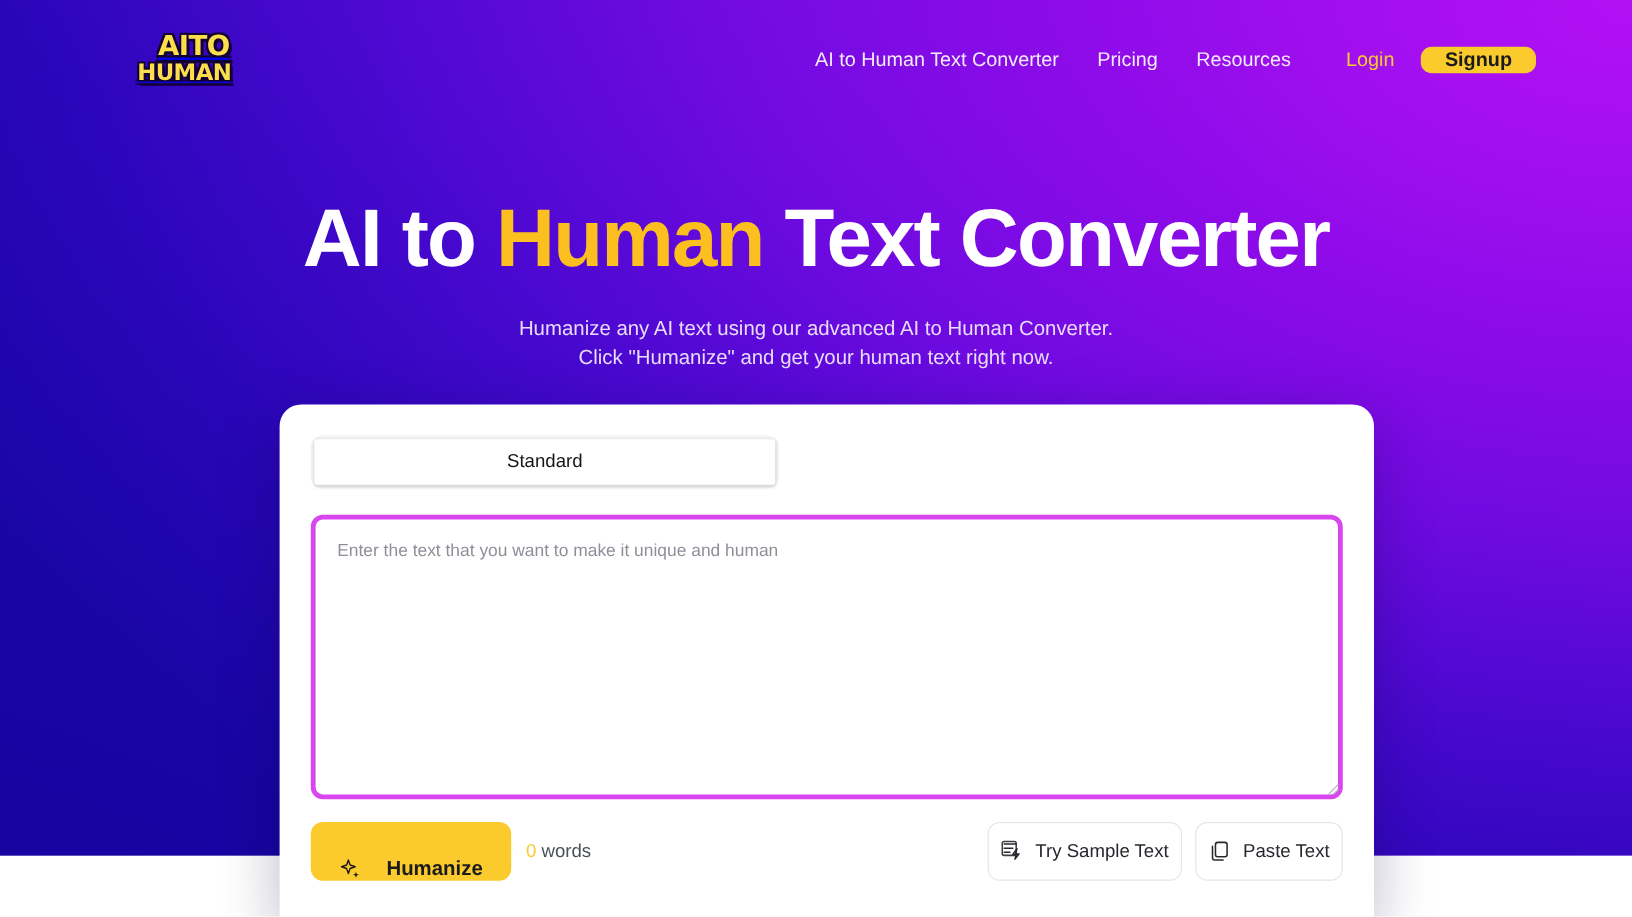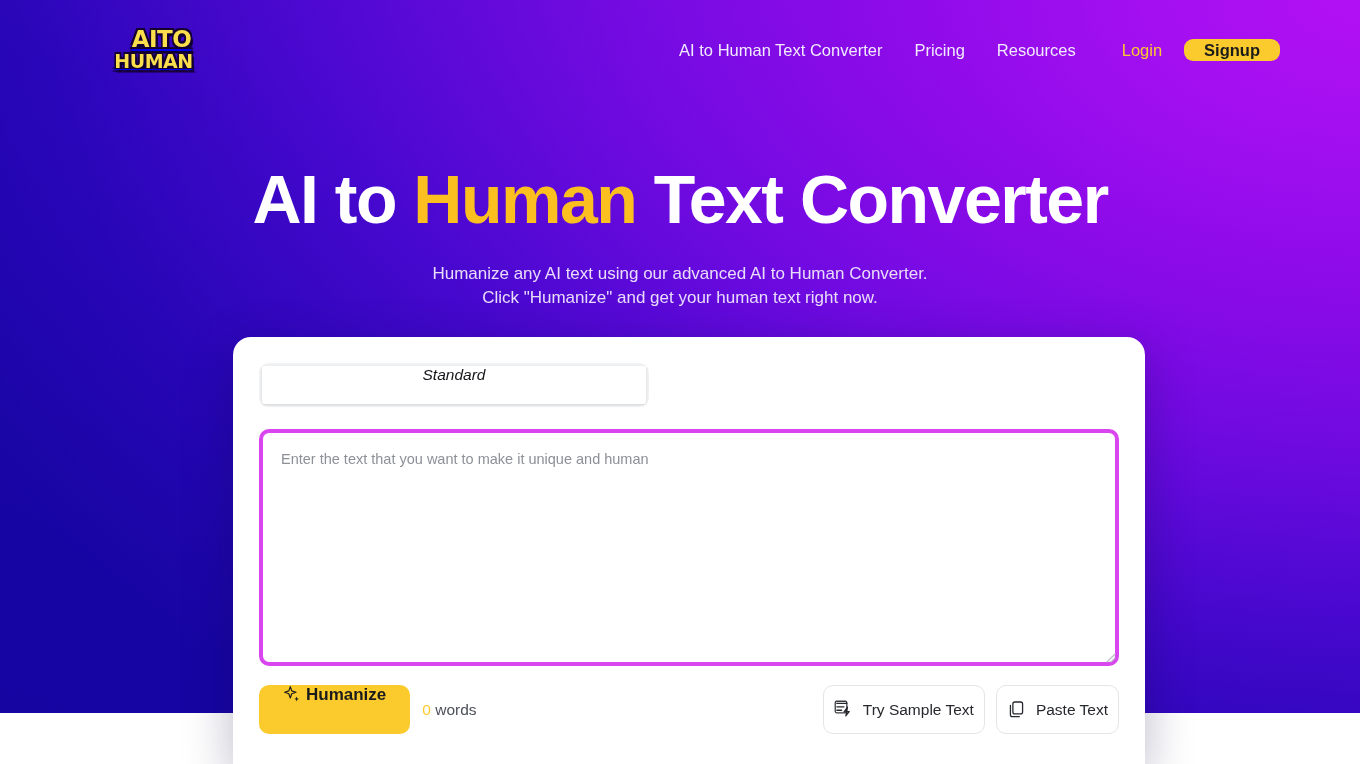--- a/index.html
+++ b/index.html
@@ -159,30 +159,30 @@
     width: 390px;
     height: 44px;
     background: #f1f2f4;
     border-radius: 10px;
     padding: 3px;
     gap: 0;
   }
   .tab {
     flex: 1;
     display: flex;
+    align-items: center;
     justify-content: center;
     gap: 7px;
     font-size: 15.5px;
     border-radius: 2px;
     cursor: pointer;
     border: none;
     background: transparent;
     font-family: "Liberation Sans", sans-serif;
     color: #9a9da3;
-    font-style: italic;
   }
   .tab.active {
     background: #ffffff;
     color: #15161a;
     box-shadow: 0 1px 3px rgba(0,0,0,0.13);
   }
 
   
   .editor-wrap {
     position: relative;
@@ -214,22 +214,22 @@
 
   
   .actions {
     margin-top: 19px;
     width: 860px;
     display: flex;
     align-items: center;
   }
   .humanize-btn {
     display: flex;
-    align-items: flex-start;
-    gap: 4px;
+    align-items: flex-end;
+    gap: 20px;
     background: #fbcb2d;
     border: none;
     border-radius: 10px;
     height: 49px;
     padding: 0 24px;
     font-size: 17px;
     font-weight: 700;
     color: #1b1b1b;
     cursor: pointer;
     font-family: "Liberation Sans", sans-serif;

